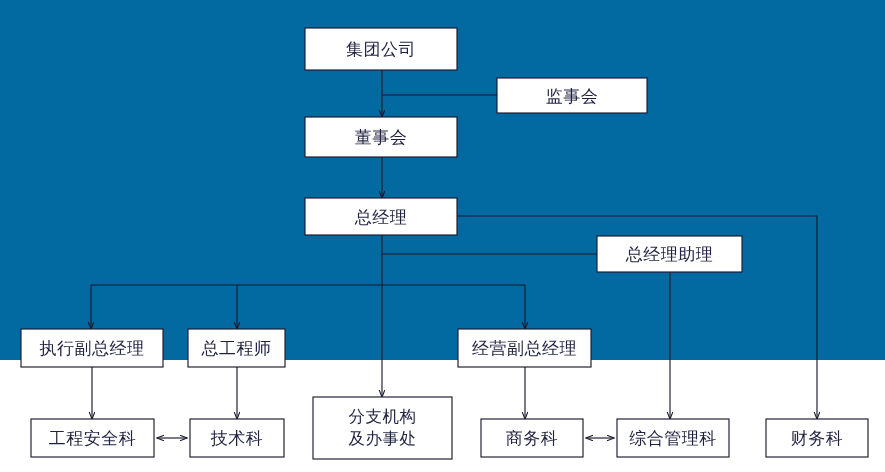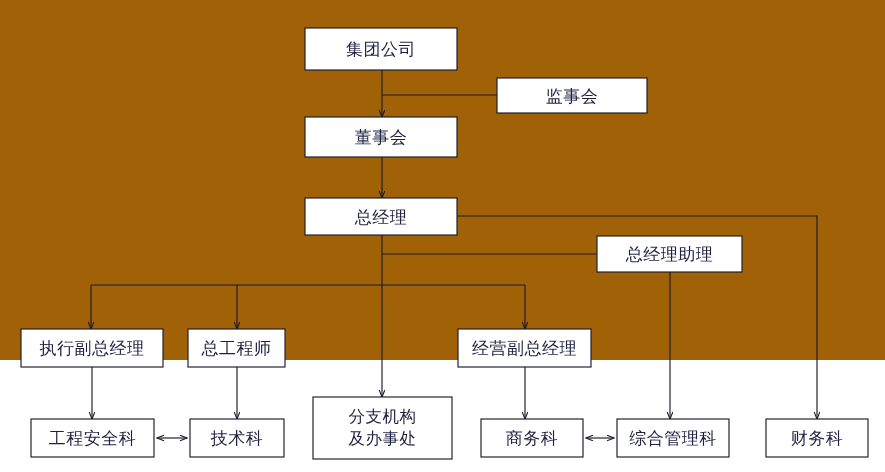--- a/index.html
+++ b/index.html
@@ -10,21 +10,21 @@
   body {
     width: 885px;
     height: 472px;
     font-family: "DejaVu Sans", "Liberation Sans", sans-serif;
     overflow: hidden;
   }
   #chart-root {
     position: relative;
     width: 885px;
     height: 360px;
-    background: #a16207;
+    background: #0369a1;
   }
   #org-svg {
     position: absolute;
     top: 0;
     left: 0;
     width: 885px;
     height: 472px;
   }
   .node-box {
     fill: #ffffff;

